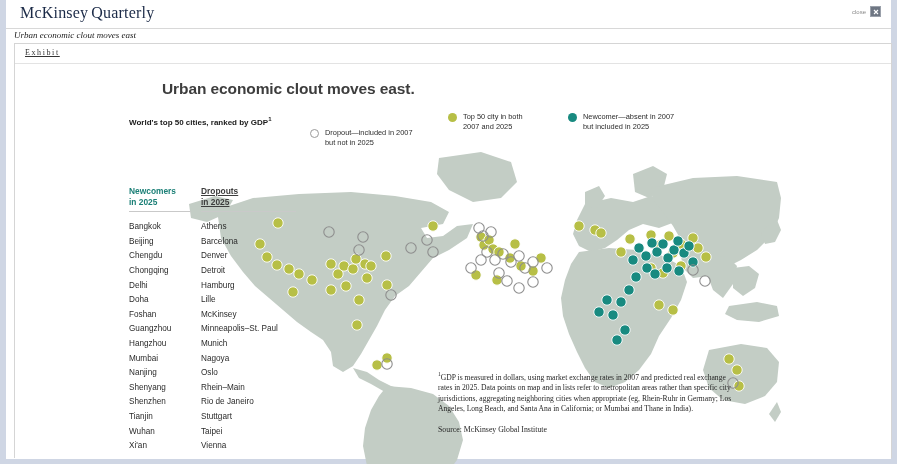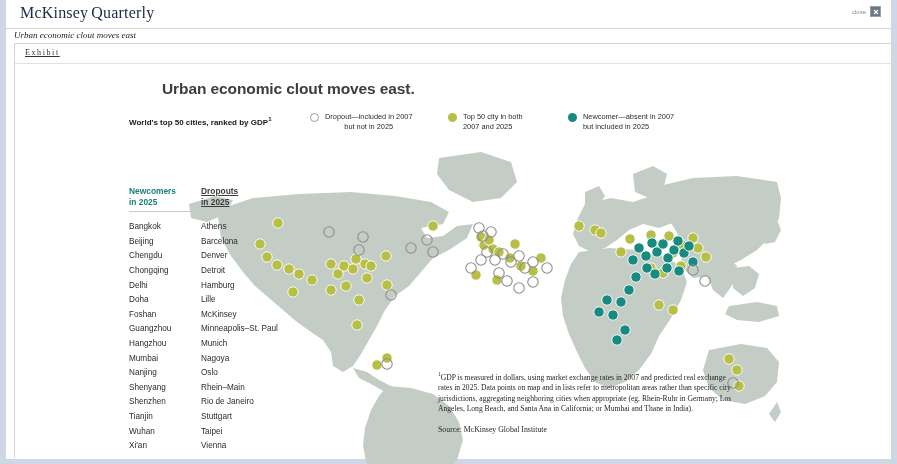--- a/index.html
+++ b/index.html
@@ -38,21 +38,21 @@
 
   
   .headline{position:absolute;left:114px;top:36px;font-size:15.5px;font-weight:bold;
             color:#3d3d3d;letter-spacing:-.1px;margin-left:33px;}
 
   .subhead{position:absolute;left:114px;top:72px;font-size:8px;font-weight:bold;color:#1a1a1a;}
   .subhead sup{font-size:6px;}
 
   .legend{position:absolute;left:295px;top:68px;width:420px;height:26px;}
   .leg-item{position:absolute;display:flex;align-items:flex-start;gap:6px;}
-  .leg-item.i0{left:0;top:0;text-align:center;}
+  .leg-item.i0{left:0;top:16px;}
   .leg-item.i1{left:138px;top:0;}
   .leg-item.i2{left:258px;top:0;}
   .leg-dot{width:9px;height:9px;border-radius:50%;flex:0 0 auto;margin-top:1px;}
   .leg-dot.out{background:transparent;border:1px solid #9a9a9a;width:7px;height:7px;}
   .leg-txt{font-size:7.4px;color:#2b2b2b;line-height:9.6px;white-space:pre-line;}
 
   
   .map{position:absolute;left:166px;top:96px;width:600px;height:326px;}
   .map svg{display:block;}
 

